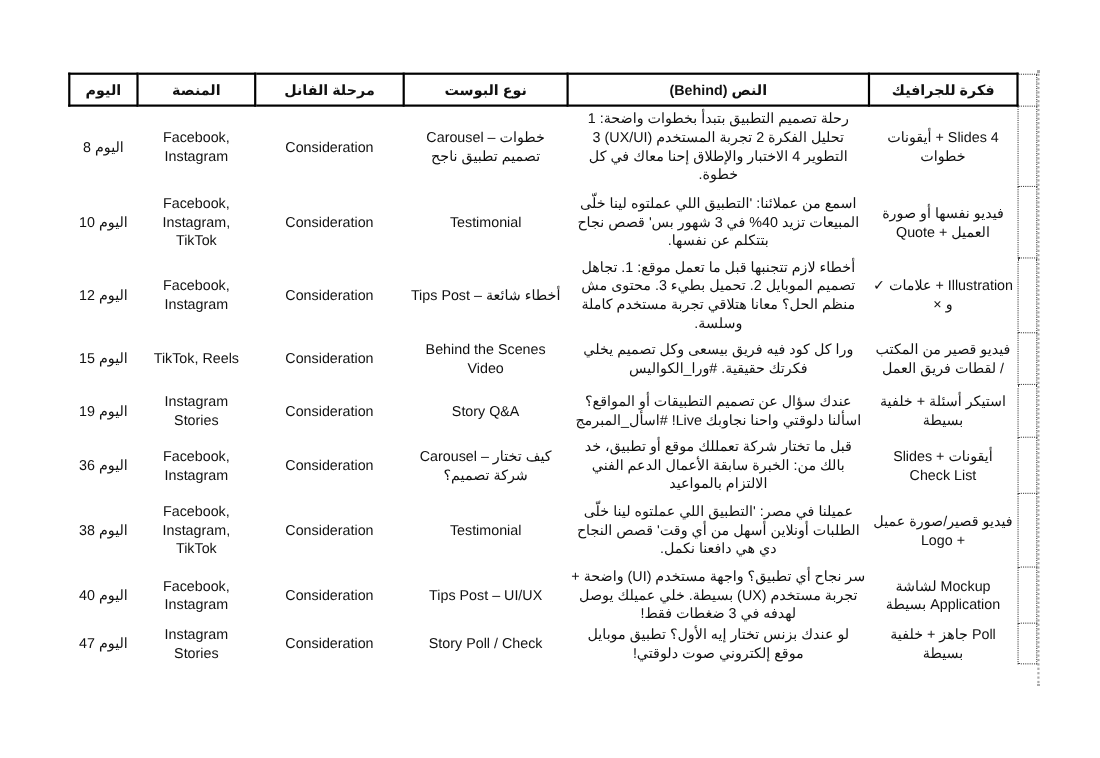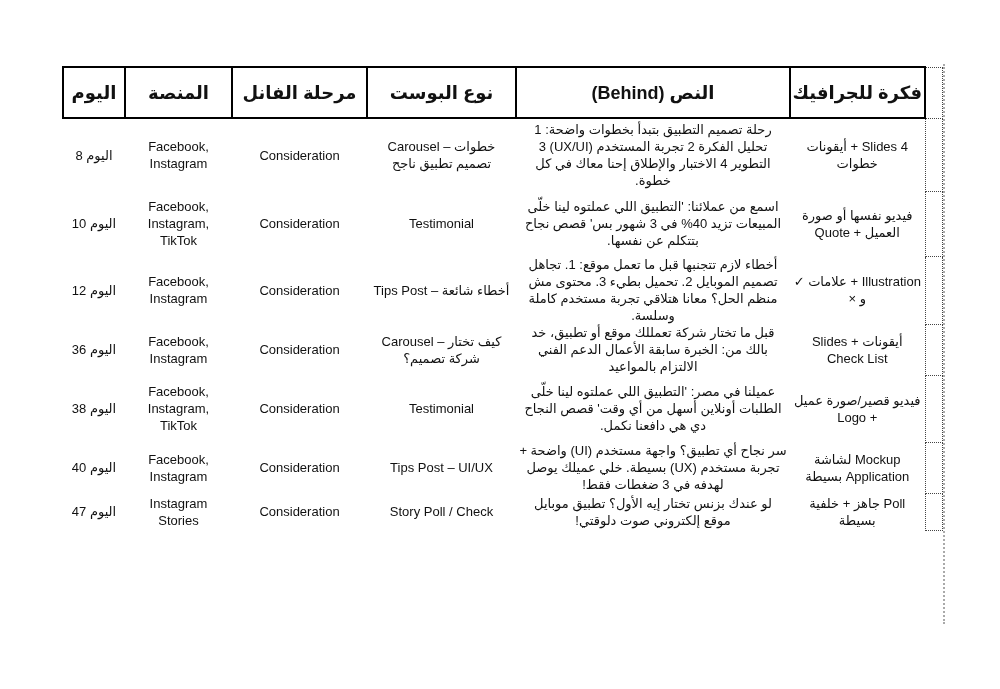--- a/index.html
+++ b/index.html
@@ -7,22 +7,22 @@
     width:1000px;height:689px;position:relative;overflow:hidden;
     font-family:"Liberation Sans","DejaVu Sans",sans-serif;
     color:#111;
   }
   table.calendar{
     position:absolute;left:62px;top:66px;
     border-collapse:collapse;table-layout:fixed;width:879px;
   }
   th{
     border:2px solid #000;
-    font-weight:bold;font-size:18px;line-height:16px;
-    height:25px;padding:12px 2px;text-align:center;vertical-align:middle;
+    font-weight:bold;font-size:13px;line-height:16px;
+    height:25px;padding:1px 2px;text-align:center;vertical-align:middle;
     background:#fff;white-space:nowrap;
   }
   td{
     font-size:13px;line-height:17px;
     text-align:center;vertical-align:middle;
     padding:0 3px;border:none;
   }
   th.strip{border:1px dotted #444;background:#fff;}
   td.strip{
     border-left:1px dotted #444;border-right:1px dotted #444;
@@ -78,20 +78,38 @@
   </tr>
       <tr style="height: 68px;">
     <td class="c-day" dir="rtl">اليوم 12</td>
     <td class="c-plat" dir="ltr">Facebook, Instagram</td>
     <td class="c-funnel" dir="ltr">Consideration</td>
     <td class="c-post" dir="ltr">Tips Post – أخطاء شائعة</td>
     <td class="c-cap" dir="rtl">أخطاء لازم تتجنبها قبل ما تعمل موقع: 1. تجاهل تصميم الموبايل 2. تحميل بطيء 3. محتوى مش منظم الحل؟ معانا هتلاقي تجربة مستخدم كاملة وسلسة.</td>
     <td class="c-gfx" dir="rtl">Illustration + علامات ✓ و ×</td>
     <td class="strip"></td>
   </tr>
+      <tr style="height: 47px;">
+    <td class="c-day" dir="rtl">اليوم 15</td>
+    <td class="c-plat" dir="ltr">TikTok, Reels</td>
+    <td class="c-funnel" dir="ltr">Consideration</td>
+    <td class="c-post" dir="ltr">Behind the Scenes Video</td>
+    <td class="c-cap" dir="rtl">ورا كل كود فيه فريق بيسعى وكل تصميم يخلي فكرتك حقيقية. #ورا_الكواليس</td>
+    <td class="c-gfx" dir="rtl">فيديو قصير من المكتب / لقطات فريق العمل</td>
+    <td class="strip"></td>
+  </tr>
+      <tr style="height: 48px;">
+    <td class="c-day" dir="rtl">اليوم 19</td>
+    <td class="c-plat" dir="ltr">Instagram Stories</td>
+    <td class="c-funnel" dir="ltr">Consideration</td>
+    <td class="c-post" dir="ltr">Story Q&amp;A</td>
+    <td class="c-cap" dir="rtl">عندك سؤال عن تصميم التطبيقات أو المواقع؟ اسألنا دلوقتي واحنا نجاوبك Live! #اسأل_المبرمج</td>
+    <td class="c-gfx" dir="rtl">استيكر أسئلة + خلفية بسيطة</td>
+    <td class="strip"></td>
+  </tr>
       <tr style="height: 48px;">
     <td class="c-day" dir="rtl">اليوم 36</td>
     <td class="c-plat" dir="ltr">Facebook, Instagram</td>
     <td class="c-funnel" dir="ltr">Consideration</td>
     <td class="c-post" dir="ltr">Carousel – كيف تختار شركة تصميم؟</td>
     <td class="c-cap" dir="rtl">قبل ما تختار شركة تعمللك موقع أو تطبيق، خد بالك من: الخبرة سابقة الأعمال الدعم الفني الالتزام بالمواعيد</td>
     <td class="c-gfx" dir="rtl">أيقونات Slides + Check List</td>
     <td class="strip"></td>
   </tr>
       <tr style="height: 67px;">

